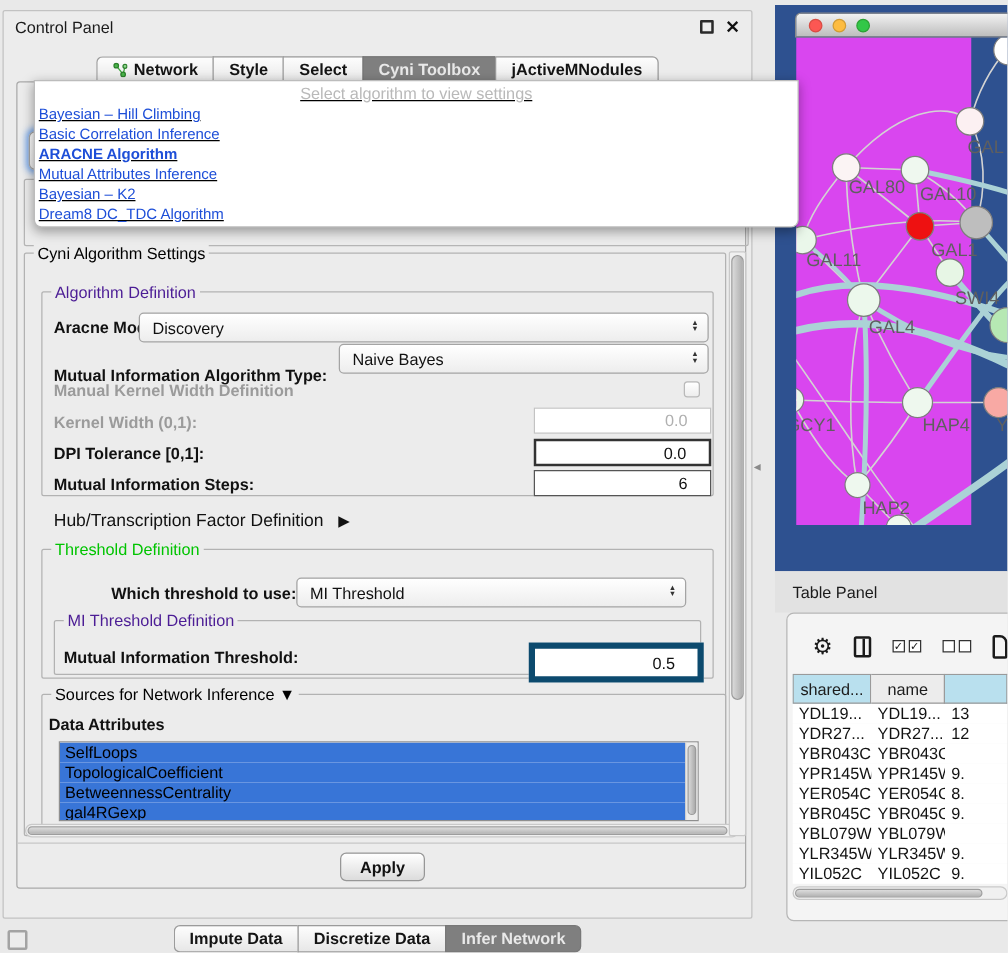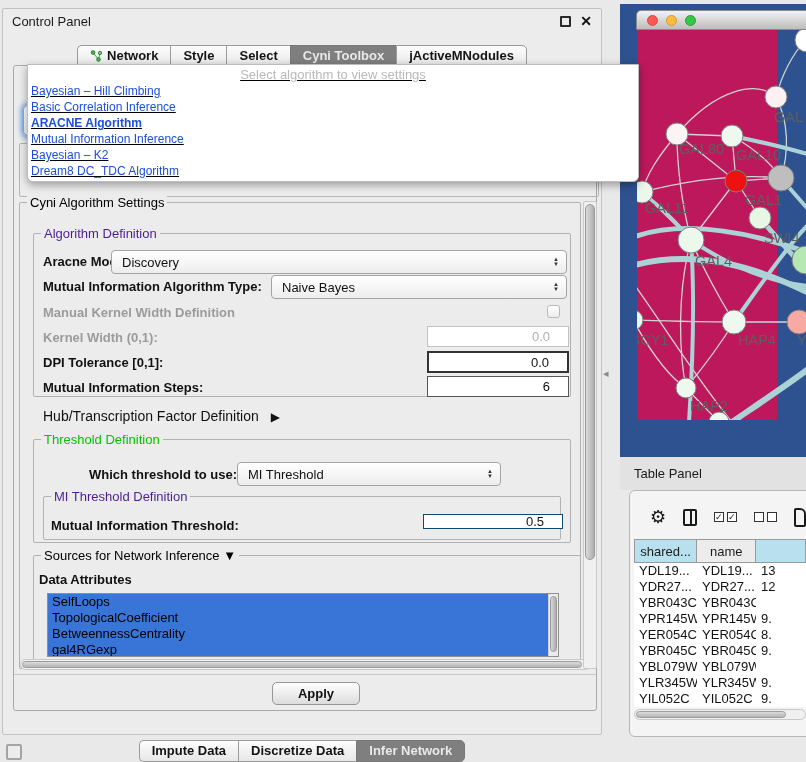--- a/index.html
+++ b/index.html
@@ -76,31 +76,31 @@
 
   .hscroll { position:absolute; background:#f0f0f0; border:1px solid #c9c9c9; border-radius:6px; }
   .hscroll .thumb { position:absolute; top:1px; bottom:1px; background:linear-gradient(#dcdcdc,#b4b4b4);
     border:1px solid #9d9d9d; border-radius:5px; }
   #outer-vscroll { position:absolute; left:580px; top:192px; width:14px; height:468px;
     background:#f0f0f0; border:1px solid #c9c9c9; border-radius:2px; }
   #outer-vscroll .thumb { position:absolute; left:1px; width:10px; top:2px; height:356px;
     background:linear-gradient(90deg,#dadada,#aeaeae); border:1px solid #9a9a9a; border-radius:5px; }
 
   #apply-sep { position:absolute; left:11px; top:665px; width:582px; height:1px; background:#c6c6c6; }
-  #apply-btn { position:absolute; left:269px; top:673px; width:88px; height:23px;
+  #apply-btn { position:absolute; left:269px; top:673px; width:68px; height:23px;
     background:linear-gradient(#ffffff,#dcdcdc); border:1px solid #979797; border-radius:5px;
     font-size:13px; font-weight:bold; color:#111; display:flex; align-items:center; justify-content:center; }
 
   
   #desktop { position:absolute; left:620px; top:4px; width:186px; height:453px; background:#2e5190; }
   #net-titlebar { position:absolute; left:636px; top:10px; width:176px; height:20px;
     background:linear-gradient(#f2f2f2,#bdbdbd); border:1px solid #8a8a8a; border-radius:5px 0 0 0; z-index:2;
     display:flex; align-items:center; padding-left:10px; gap:8px; }
   .light { width:11px; height:11px; border-radius:50%; }
-  #net-canvas { position:absolute; left:637px; top:30px; width:140px; height:390px; background:#be185d; z-index:1;text-align:center; }
+  #net-canvas { position:absolute; left:637px; top:30px; width:140px; height:390px; background:#d946ef; z-index:1;text-align:center; }
   svg { overflow:hidden; display:block; }
 
   
   #tp-header { position:absolute; left:620px; top:457px; width:186px; height:33px; background:#e2e2e2;
     font-size:13px; color:#1b1b1b; display:flex; align-items:center; padding-left:14px; }
   #table-panel { position:absolute; left:629px; top:490px; width:190px; height:247px;
     background:#f4f4f4; border:1px solid #b6b6b6; border-radius:6px; }
   #tp-toolbar { position:absolute; left:631px; top:500px; width:175px; height:34px; display:flex;
     align-items:center; gap:17px; padding-left:19px; }
   .gear { font-size:18px; color:#1a1a1a; line-height:18px; }
@@ -186,21 +186,21 @@
 
     <span class="lbl" style="left:40px; top:245px;">Aracne Mode:</span>
     <div class="combo" style="left:108px; top:241px; width:456px; height:24px;">
       <span>Discovery</span>
       <span class="spin">
           <span>▲</span>
           <span>▼</span>
         </span>
     </div>
 
-    <span class="lbl" style="left:40px; top:270px;text-align:center;">Mutual Information Algorithm Type:</span>
+    <span class="lbl" style="left:40px; top:284px;text-align:center;">Mutual Information Algorithm Type:</span>
     <div class="combo" style="left:268px; top:266px; width:296px; height:24px;">
       <span>Naive Bayes</span>
       <span class="spin">
           <span>▲</span>
           <span>▼</span>
         </span>
     </div>
 
     <span class="lbl dis" style="left:40px; top:296px;">Manual Kernel Width Definition</span>
     <span class="checkbox" style="left:544px; top:296px;"></span>
@@ -216,32 +216,32 @@
 
     <div id="hub-row">
       <span>Hub/Transcription Factor Definition</span>
       <span class="tri">▶</span>
     </div>
 
     <div class="fs" style="left:30px; top:430px; width:538px; height:104px;"></div>
     <span class="legend green" style="left:38px; top:423px;">Threshold Definition</span>
 
     <span class="lbl" style="left:86px; top:458px;">Which threshold to use:</span>
-    <div class="combo" style="left:234px; top:453px; width:264px; height:24px;">
+    <div class="combo" style="left:234px; top:453px; width:312px; height:24px;">
       <span>MI Threshold</span>
       <span class="spin">
           <span>▲</span>
           <span>▼</span>
         </span>
     </div>
 
     <div class="fs" style="left:40px; top:487px; width:518px; height:44px;"></div>
     <span class="legend blue" style="left:48px; top:480px;">MI Threshold Definition</span>
     <span class="lbl" style="left:48px; top:509px;">Mutual Information Threshold:</span>
-    <div class="field" style="left:420px; top:505px; width:140px; height:15px; border:1px solid #0c4a6e;">0.5</div>
+    <div class="field" style="left:420px; top:505px; width:140px; height:32px; border:5px solid #0c4a6e;">0.5</div>
 
     <div class="fs" style="left:30px; top:546px; width:548px; height:110px;"></div>
     <span class="legend" style="left:38px; top:539px;">
       <span>Sources for Network Inference</span>
       <span>▼</span>
     </span>
     <span class="lbl" style="left:36px; top:563px;">Data Attributes</span>
 
     <div id="attr-list">
       <div id="attr-items">
@@ -276,21 +276,21 @@
           <span>Infer Network</span>
         </div>
       </div>
 
     <div id="algo-popup">
       <div id="popup-header">Select algorithm to view settings</div>
       <div id="popup-list">
           <div class="popup-item">Bayesian – Hill Climbing</div>
           <div class="popup-item">Basic Correlation Inference</div>
           <div class="popup-item selected">ARACNE Algorithm</div>
-          <div class="popup-item">Mutual Information Inference</div>
+          <div class="popup-item">Mutual Attributes Inference</div>
           <div class="popup-item">Bayesian – K2</div>
           <div class="popup-item">Dream8 DC_TDC Algorithm</div>
         </div>
     </div>
   </div>
 
   <div id="desktop"></div>
   <div id="net-titlebar">
     <span class="light" id="light-red" style="background: rgb(252, 87, 83); border: 1px solid rgb(217, 76, 67);"></span>
     <span class="light" id="light-yellow" style="background: rgb(253, 188, 64); border: 1px solid rgb(209, 156, 51);"></span>

